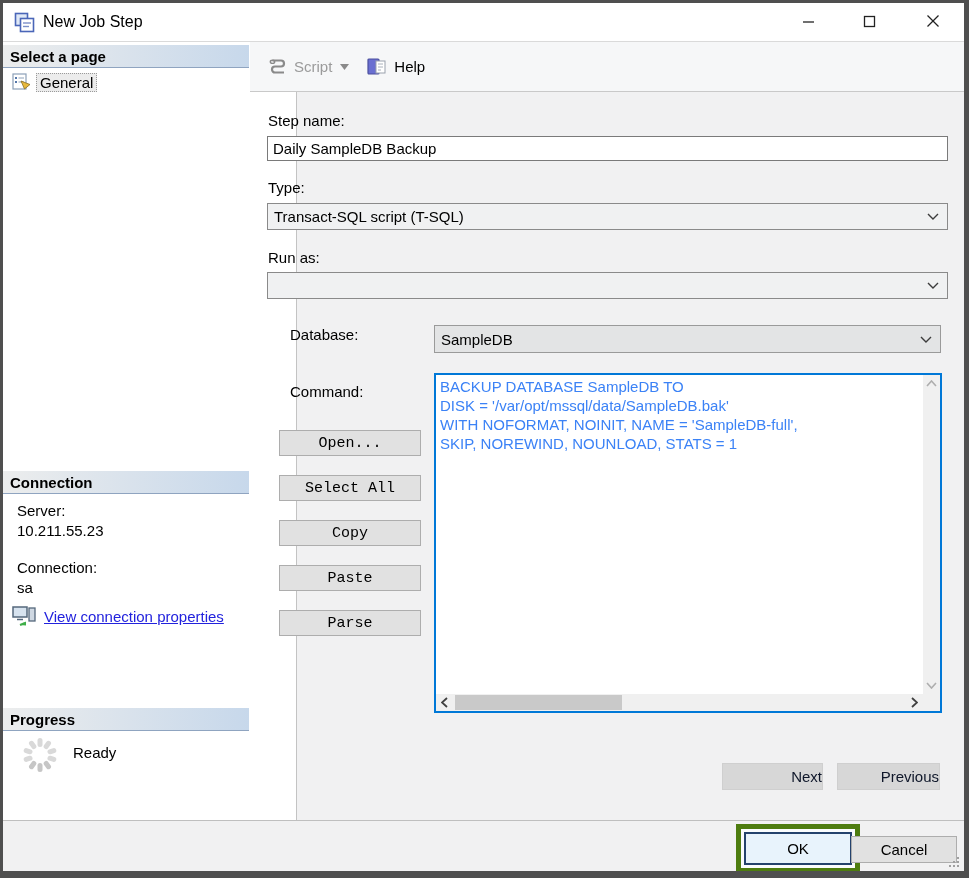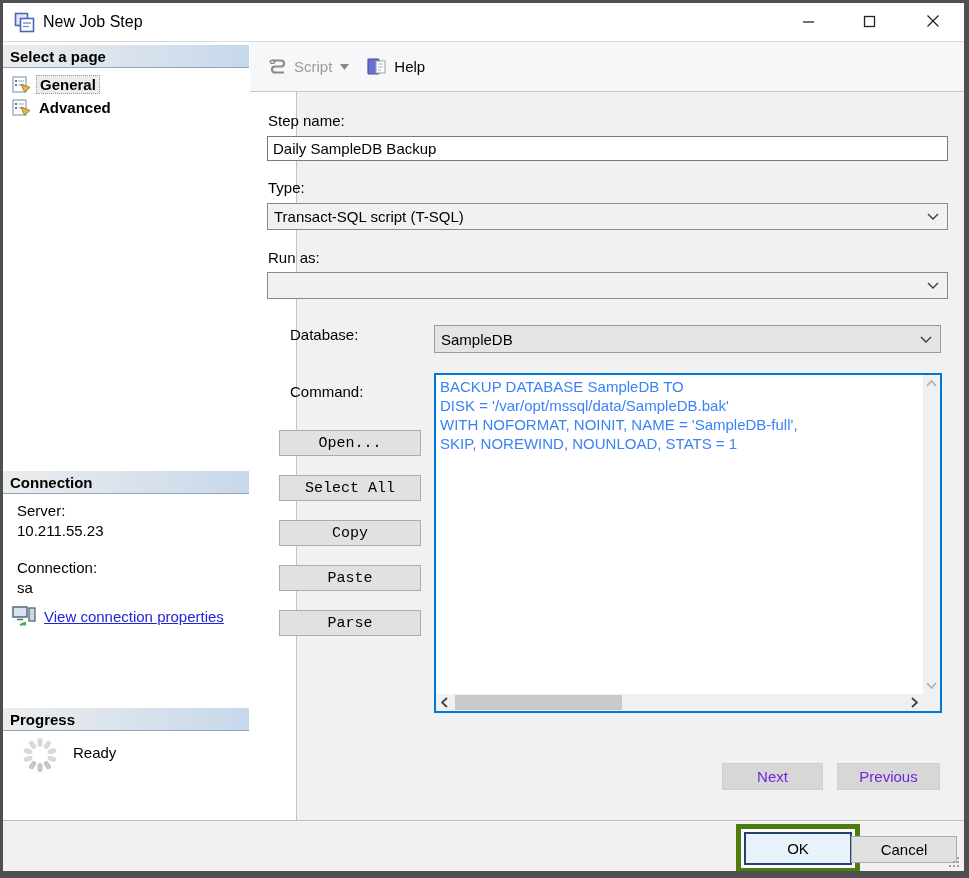--- a/index.html
+++ b/index.html
@@ -9,21 +9,21 @@
 
   
   .titlebar { position:absolute; left:0; top:0; width:961px; height:39px; background:#ffffff; border-bottom:1px solid #dadada; }
   .app-icon { position:absolute; left:11px; top:9px; width:21px; height:21px; }
   .title-text { position:absolute; left:40px; top:10px; font-size:16px; color:#000; }
   .winbtn { position:absolute; top:1px; width:46px; height:34px; display:flex; align-items:center; justify-content:center; background:transparent; border:none; cursor:pointer; }
 
   
   .sidebar { position:absolute; left:0; top:39px; width:294px; height:778px; background:#ffffff; border-right:1px solid #c3c3c3; }
   .side-header { position:absolute; left:0; width:246px; height:23px; background:linear-gradient(90deg,#eceded 0%,#c7d8eb 100%); border-bottom:1px solid #8fa4c0; font-size:15px; font-weight:bold; color:#000; padding:3px 0 0 7px; }
-  .page-item { position:absolute; left:0; width:246px; height:22px; display:flex; align-items:center; cursor:pointer;font-weight:bold; }
+  .page-item { position:absolute; left:0; width:246px; height:22px; display:flex; align-items:flex-start; cursor:pointer; }
   .page-item .picon { margin-left:9px; width:19px; height:17px; }
   .page-item .plabel { margin-left:5px; font-size:15px; color:#000; padding:0 3px; }
   .page-item.selected .plabel { background:#ececec; border:1px dotted #9a9a9a; }
   .side-text { position:absolute; font-size:15px; color:#000; }
   .link-row { position:absolute; left:9px; display:flex; align-items:center; cursor:pointer; }
   .link-text { margin-left:8px; font-size:15px; color:#2222dd; text-decoration:underline; }
   .spinner { position:absolute; }
   
   .toolbar { position:absolute; left:247px; top:39px; width:714px; height:50px; background:#f6f7f8; border-bottom:1px solid #c9c9c9; display:flex; align-items:center; }
   .tb-btn { display:flex; align-items:center; margin-left:18px; background:transparent; border:none; font-size:15px; cursor:default; }
@@ -47,21 +47,21 @@
   .cmdbox { position:absolute; left:431px; top:370px; width:508px; height:340px; border:2px solid #0078d7; background:#fff; }
   .cmdtext { position:absolute; left:0; top:0; right:17px; bottom:17px; background:#fff; font-size:15px; line-height:19px; color:#3b82f6; padding:2px 4px; white-space:pre-line; overflow:hidden; cursor:text; }
   .vsb { position:absolute; right:0; top:0; width:17px; bottom:17px; background:#f0f0f0; }
   .hsb { position:absolute; left:0; bottom:0; right:17px; height:17px; background:#f0f0f0; }
   .sb-corner { position:absolute; right:0; bottom:0; width:17px; height:17px; background:#f0f0f0; }
   .sb-arrow { position:absolute; width:17px; height:17px; display:flex; align-items:center; justify-content:center; cursor:pointer; }
   .hsb-thumb { position:absolute; left:19px; top:1px; width:167px; height:15px; background:#c9c9c9; cursor:grab; }
 
   
   .foot-btn { position:absolute; width:101px; height:27px; font-family:"Liberation Sans",sans-serif; font-size:15px; }
-  .disabled-btn { background:#d7d7d7; border:1px solid #cfcfcf; color:#6d28d9; }
+  .disabled-btn { background:#d7d7d7; border:1px solid #cfcfcf; color:#0f172a;text-align:right; }
   .separator { position:absolute; left:0; top:817px; width:961px; height:1px; background:#bfbfbf; }
   .ok-highlight { position:absolute; left:719px; top:821px; width:124px; height:49px; border:5px solid #4d7c0f; background:#fafcfe; padding:3px;margin-left:14px; }
   .ok-btn { width:100%; height:100%; background:#e8f3fc; border:2px solid #24426d; font-family:"Liberation Sans",sans-serif; font-size:15px; color:#000; cursor:pointer; }
   .cancel-btn { position:absolute; left:848px; top:833px; width:106px; height:27px; background:#e1e1e1; border:1px solid #adadad; font-family:"Liberation Sans",sans-serif; font-size:15px; color:#000; cursor:pointer; }
   .grip { position:absolute; left:944px; top:852px; }
 </style>
 </head>
 <body>
 
 <div class="window">
@@ -101,31 +101,20 @@
         <rect x="1" y="1" width="13" height="15" fill="#ffffff" stroke="#8ca0b8" stroke-width="1.2"></rect>
         <rect x="3" y="4" width="2" height="2" fill="#5577aa"></rect>
           <rect x="3" y="8" width="2" height="2" fill="#5577aa"></rect>
         <line x1="6.5" y1="5" x2="12" y2="5" stroke="#9fb0c4" stroke-width="1.2"></line>
         <line x1="6.5" y1="9" x2="12" y2="9" stroke="#9fb0c4" stroke-width="1.2"></line>
         <polygon points="9,8 18,11.5 12.5,16" fill="#e8b93c" stroke="#8a6d1f" stroke-width="0.8"></polygon>
       </svg>
       <span class="plabel">General</span>
     </div>
 
-    <div class="page-item" style="top:54px;">
-      <svg class="picon" viewBox="0 0 19 17">
-        <rect x="1" y="1" width="13" height="15" fill="#ffffff" stroke="#8ca0b8" stroke-width="1.2"></rect>
-        <rect x="3" y="4" width="2" height="2" fill="#5577aa"></rect>
-          <rect x="3" y="8" width="2" height="2" fill="#5577aa"></rect>
-        <line x1="6.5" y1="5" x2="12" y2="5" stroke="#9fb0c4" stroke-width="1.2"></line>
-        <line x1="6.5" y1="9" x2="12" y2="9" stroke="#9fb0c4" stroke-width="1.2"></line>
-        <polygon points="9,8 18,11.5 12.5,16" fill="#e8b93c" stroke="#8a6d1f" stroke-width="0.8"></polygon>
-      </svg>
-      <span class="plabel">Advanced</span>
-    </div>
 
     <div class="side-header" style="top:429px;">Connection</div>
     <span class="side-text" style="left:14px; top:460px;">Server:</span>
     <span class="side-text" style="left:14px; top:480px;">10.211.55.23</span>
     <span class="side-text" style="left:14px; top:517px;">Connection:</span>
     <span class="side-text" style="left:14px; top:537px;">sa</span>
 
     <div class="link-row" style="top:564px;">
       <svg width="24" height="20" viewBox="0 0 24 20">
         <rect x="1" y="1" width="14" height="10" fill="#d7e3ef" stroke="#55687c" stroke-width="1.5"></rect>

